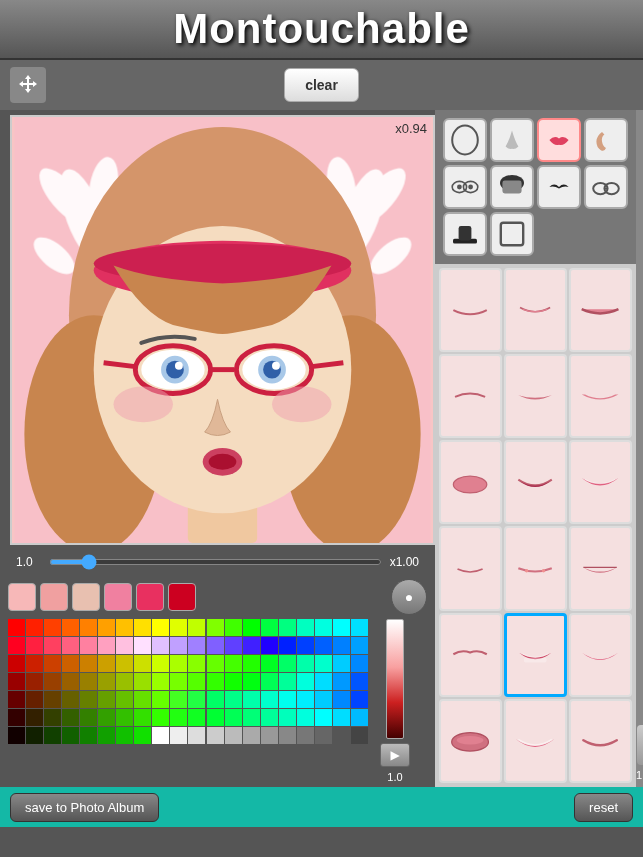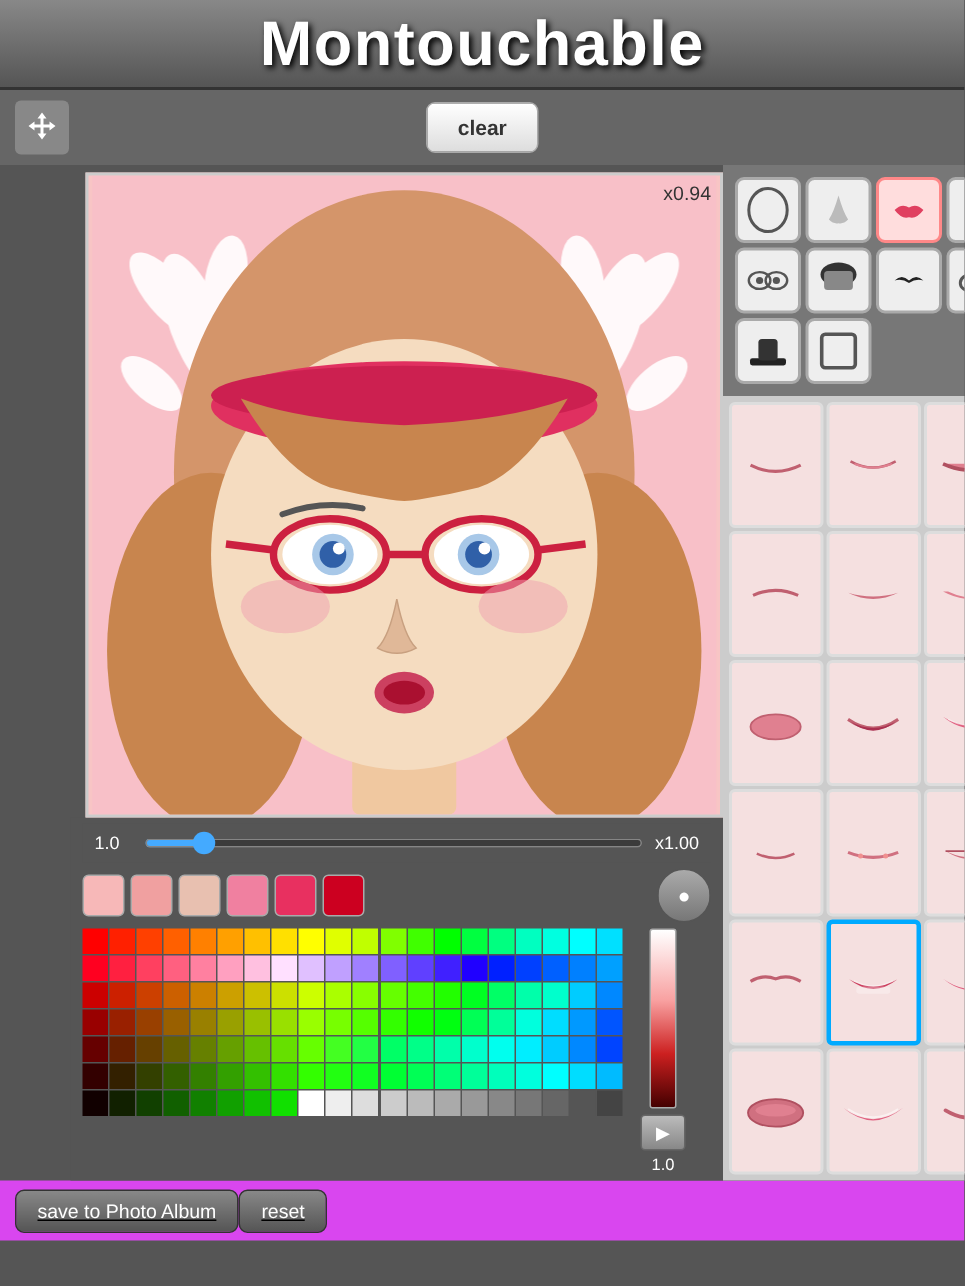--- a/index.html
+++ b/index.html
@@ -215,41 +215,40 @@
       border-width: 3px;
     }
     .mouth-cell svg {
       width: 85%;
       height: 85%;
     }
 
     
     #bottom-bar {
       height: 40px;
-      background: #d946ef;
-      display: flex;
-      align-items: center;
+      background: #14b8a6;
+      display: flex;
+      align-items: center;
+      justify-content: space-between;
       padding: 0 10px;
-      text-decoration: underline;
     }
     #bottom-bar button {
       background: linear-gradient(to bottom, #888, #555);
       border: 1px solid #333;
       border-radius: 6px;
       padding: 6px 14px;
       color: #fff;
       font-size: 13px;
       cursor: pointer;
     }
 
     
     #content-row {
       display: flex;
       flex: 1;
-      margin-left: 47px;
     }
 
     #center-and-controls {
       display: flex;
       flex-direction: column;
       width: 435px;
     }
 
     #canvas-wrapper {
       position: relative;

